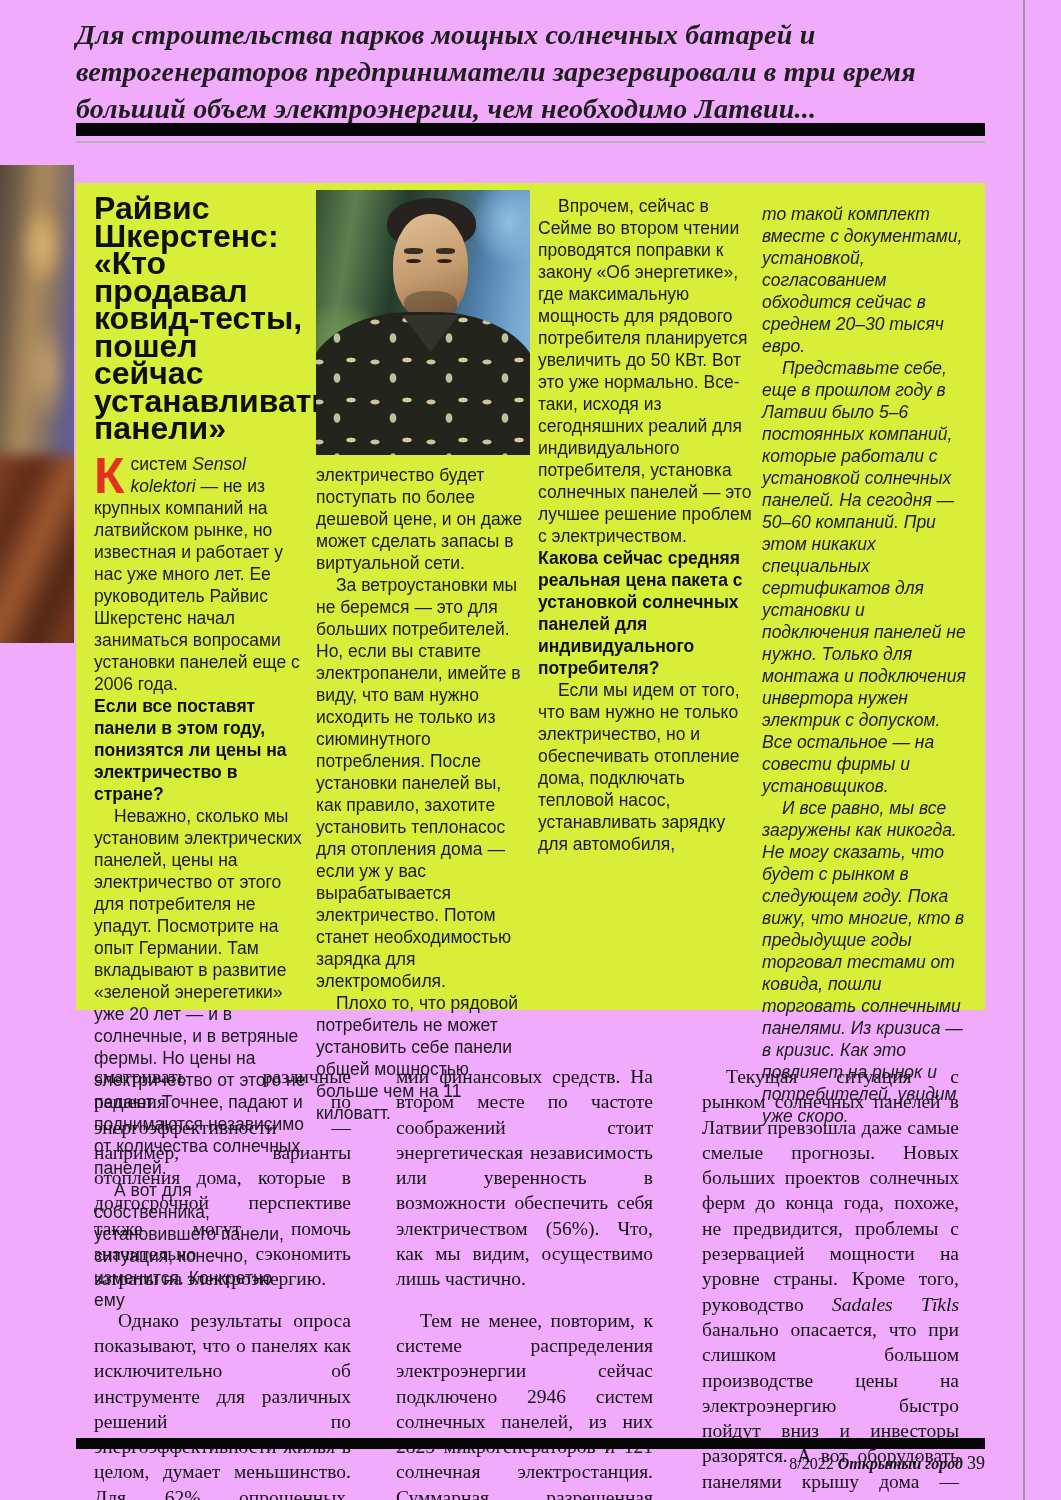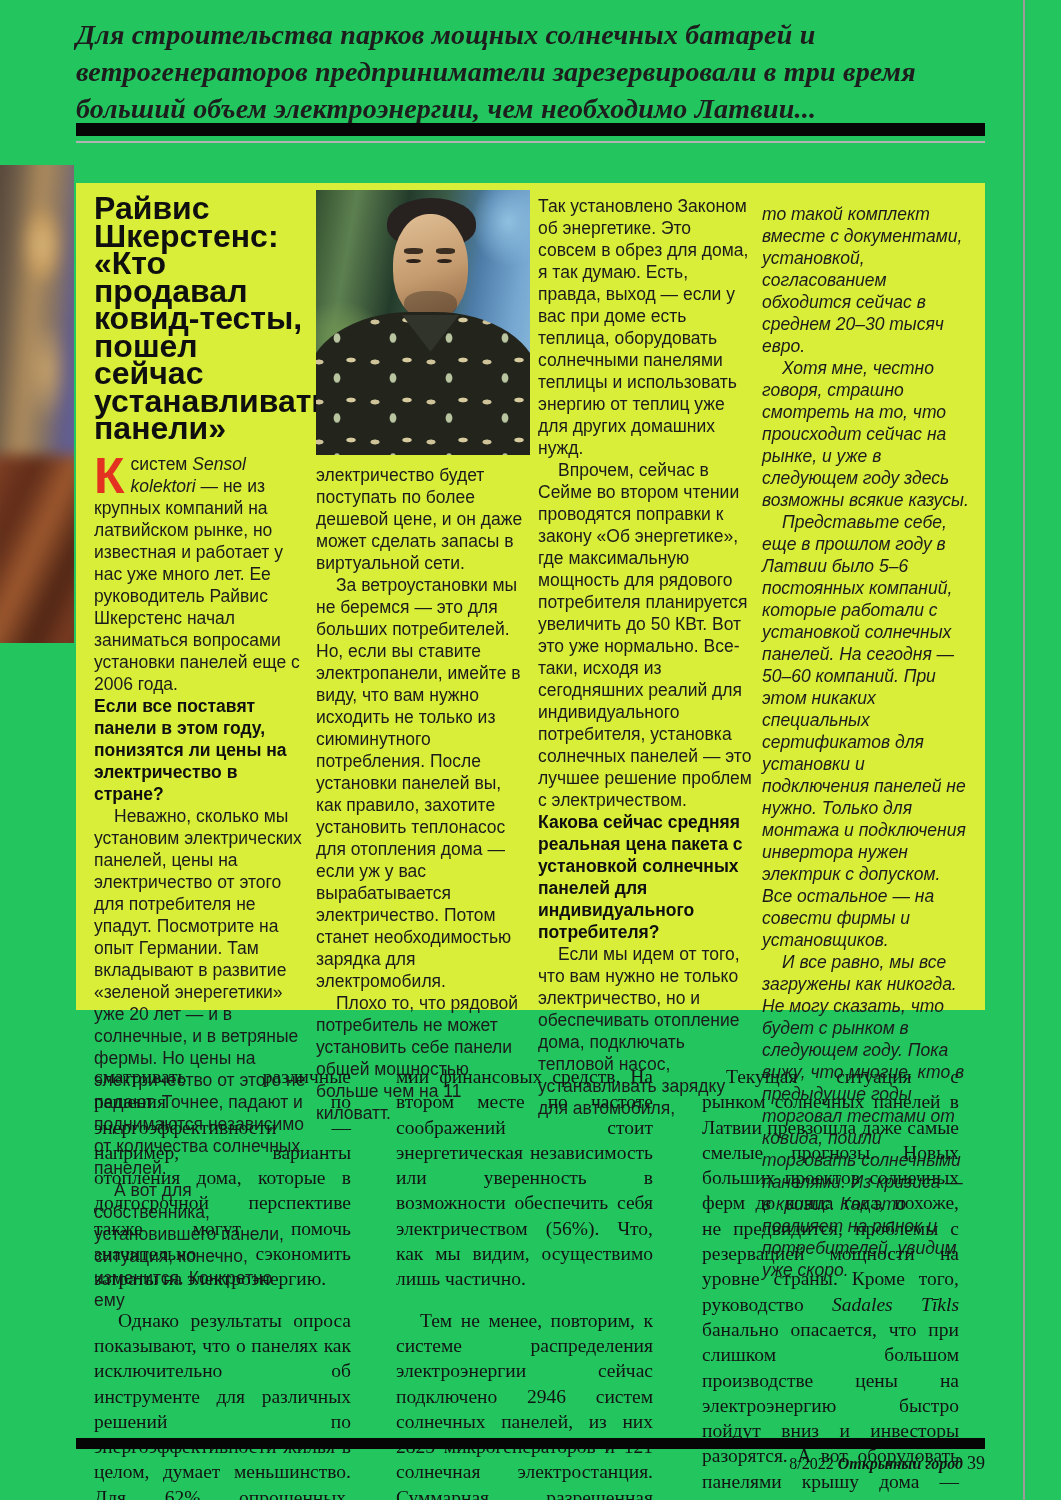--- a/index.html
+++ b/index.html
@@ -1,16 +1,16 @@
 <!DOCTYPE html>
 <html><head>
 <meta charset="utf-8">
 <style>
   html,body { margin:0; padding:0; background:#ffffff; }
-  .page { position:relative; width:1061px; height:1500px; background:#22c55e; overflow:hidden;
+  .page { position:relative; width:1061px; height:1500px; background:#f0abfc; overflow:hidden;
           font-family:"Liberation Sans", sans-serif; }
 
   
   .header-quote { position:absolute; left:76px; top:16px; width:900px;
     font-family:"Liberation Serif", serif; font-style:italic; font-weight:bold;
     font-size:28px; line-height:37px; color:#1d1d1d; letter-spacing:0.2px; }
   .rule-black-top { position:absolute; left:76px; top:123px; width:909px; height:13px; background:#060606; }
   .rule-gray-top  { position:absolute; left:76px; top:141px; width:909px; height:2px; background:#b3b3b3; }
 
   
@@ -132,29 +132,27 @@
         <div class="p-shirt"></div>
         <div class="p-collar"></div>
         <span class="photo-credit">Фото: Facebook.com</span>
       </div>
       <p>электричество будет поступать по более дешевой цене, и он даже может сделать запасы в виртуальной сети.</p>
       <p class="ind">За ветроустановки мы не беремся — это для больших потребителей. Но, если вы ставите электропанели, имейте в виду, что вам нужно исходить не только из сиюминутного потребления. После установки панелей вы, как правило, захотите установить теплонасос для отопления дома — если уж у вас вырабатывается электричество. Потом станет необходимостью зарядка для электромобиля.</p>
       <p class="ind">Плохо то, что рядовой потребитель не может установить себе панели общей мощностью больше чем на 11 киловатт.</p>
     </div>
 
     <div class="gcol gcol-3">
-      <p>Так установлено Законом об энергетике. Это совсем в обрез для дома, я так думаю. Есть, правда, выход — если у вас при доме есть теплица, оборудовать солнечными панелями теплицы и использовать энергию от теплиц уже для других домашних нужд.</p>
       <p class="ind">Впрочем, сейчас в Сейме во втором чтении проводятся поправки к закону «Об энергетике», где максимальную мощность для рядового потребителя планируется увеличить до 50 КВт. Вот это уже нормально. Все-таки, исходя из сегодняшних реалий для индивидуального потребителя, установка солнечных панелей — это лучшее решение проблем с электричеством.</p>
       <p class="g-question">Какова сейчас средняя реальная цена пакета с установкой солнечных панелей для индивидуального потребителя?</p>
       <p class="ind">Если мы идем от того, что вам нужно не только электричество, но и обеспечивать отопление дома, подключать тепловой насос, устанавливать зарядку для автомобиля,</p>
     </div>
 
     <div class="gcol gcol-4">
       <p>то такой комплект вместе с документами, установкой, согласованием обходится сейчас в среднем 20–30 тысяч евро.</p>
-      <p class="ind">Хотя мне, честно говоря, страшно смотреть на то, что происходит сейчас на рынке, и уже в следующем году здесь возможны всякие казусы.</p>
       <p class="ind">Представьте себе, еще в прошлом году в Латвии было 5–6 постоянных компаний, которые работали с установкой солнечных панелей. На сегодня — 50–60 компаний. При этом никаких специальных сертификатов для установки и подключения панелей не нужно. Только для монтажа и подключения инвертора нужен электрик с допуском. Все остальное — на совести фирмы и установщиков.</p>
       <p class="ind">И все равно, мы все загружены как никогда. Не могу сказать, что будет с рынком в следующем году. Пока вижу, что многие, кто в предыдущие годы торговал тестами от ковида, пошли торговать солнечными панелями. Из кризиса — в кризис. Как это повлияет на рынок и потребителей, увидим уже скоро.</p>
     </div>
 
   </div>
 
   <div class="bcol bcol-1">
     <p>сматривать различные решения по энергоэффективности — например, варианты отопления дома, которые в долгосрочной перспективе также могут помочь значительно сэкономить затраты на электроэнергию.</p>
     <p class="ind">Однако результаты опроса показывают, что о панелях как исключительно об инструменте для различных решений по энергоэффективности жилья в целом, думает меньшинство. Для 62% опрошенных, которые уже установили панели или рассматривают такую возможность, наиболее частым мотивирующим фактором в пользу солнечных панелей был аргумент в долгосрочной эконо-</p>
   </div>

